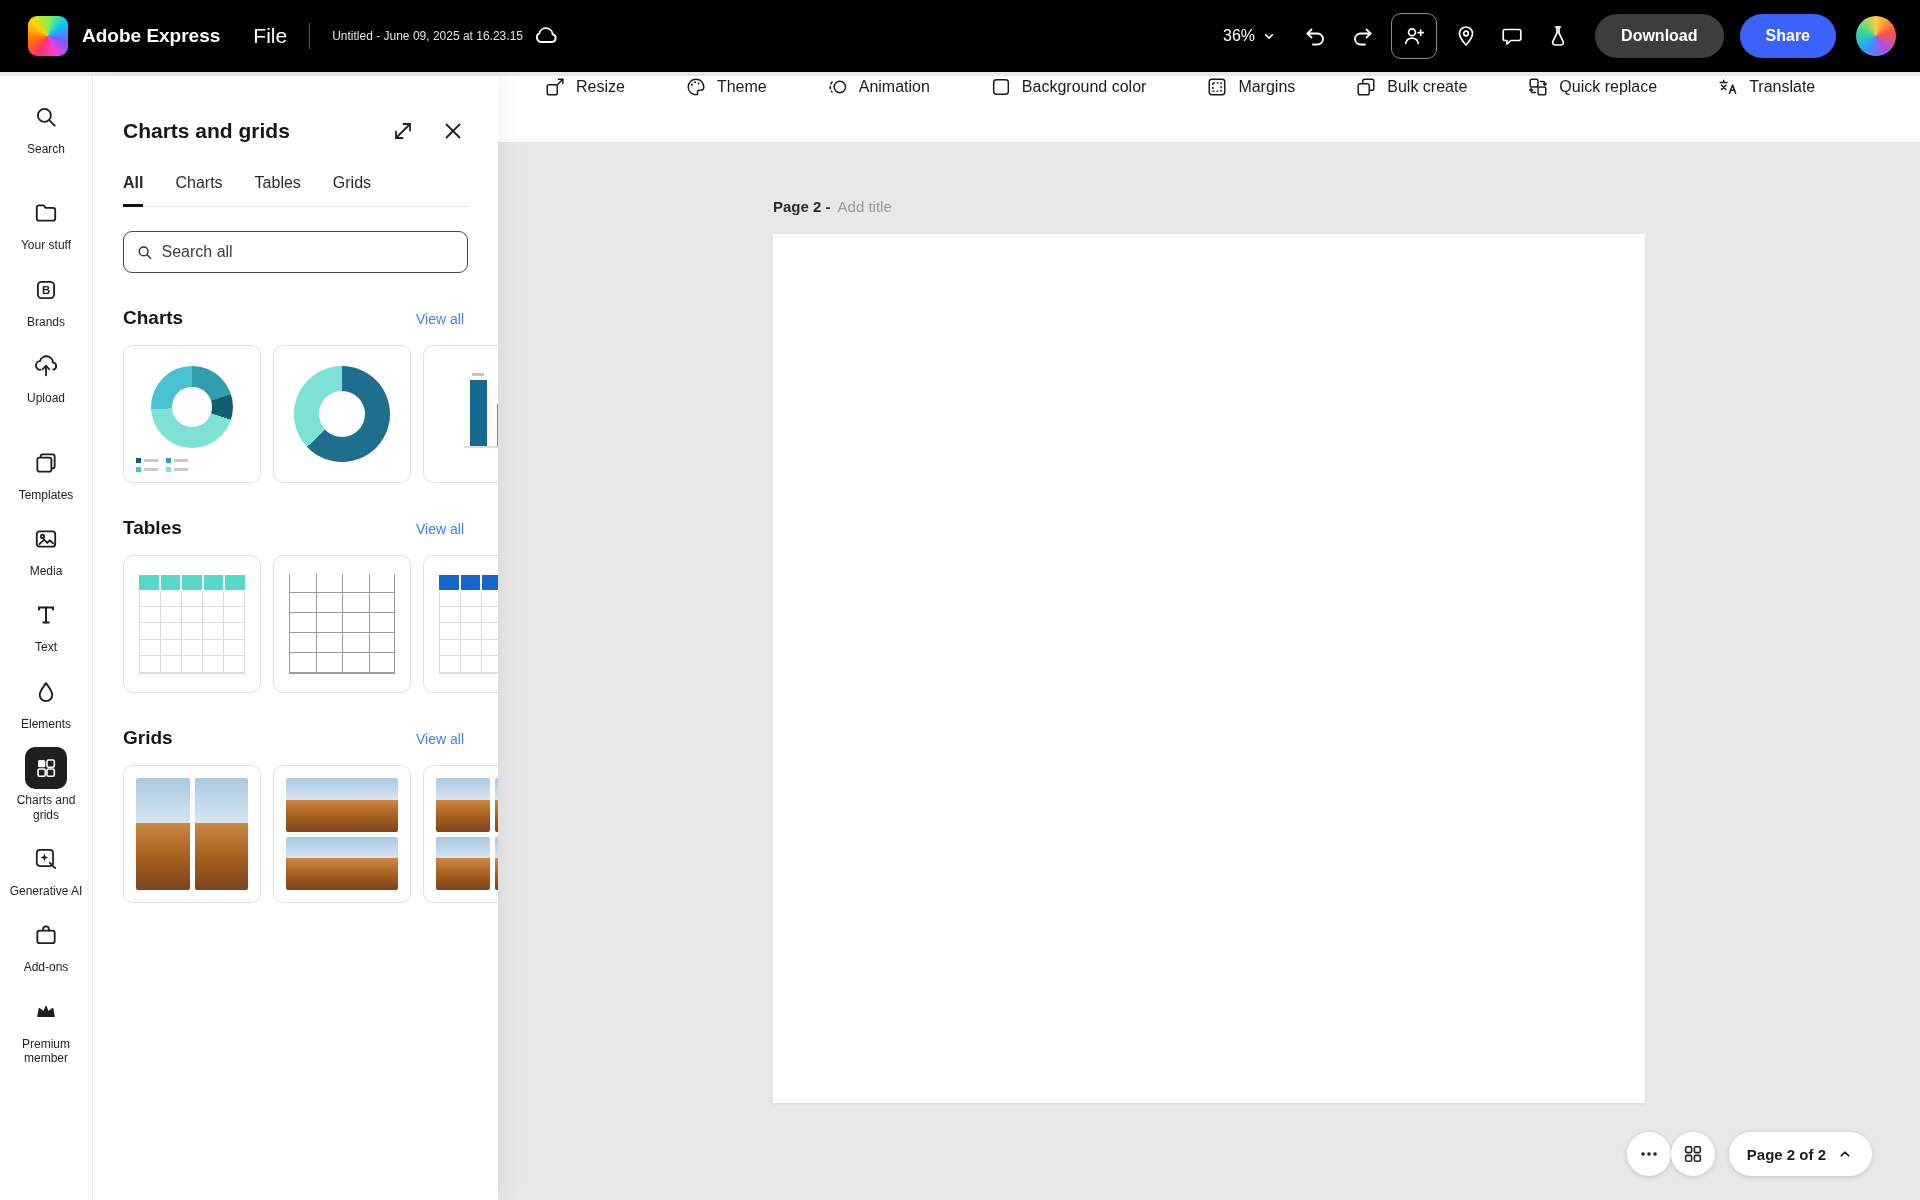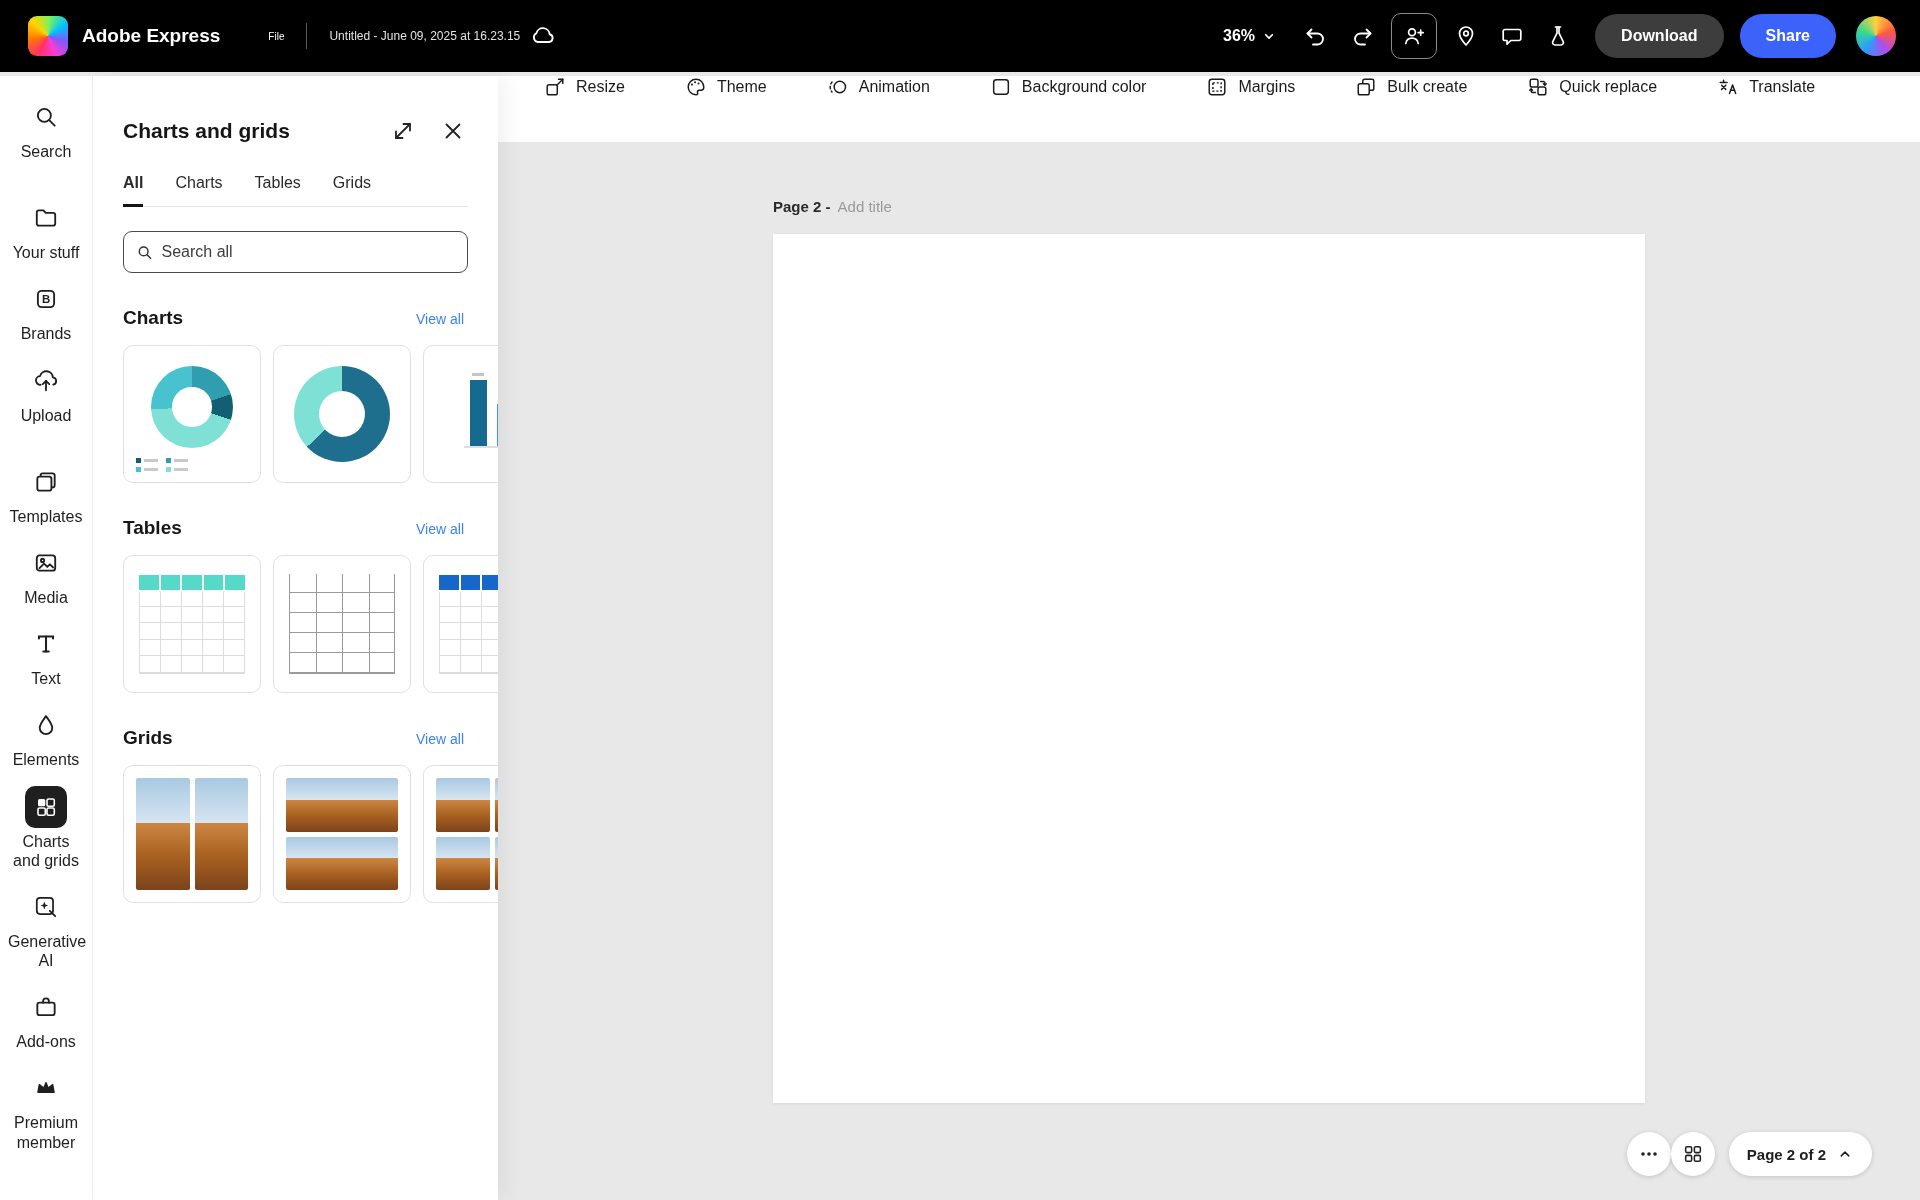--- a/index.html
+++ b/index.html
@@ -7,43 +7,43 @@
     font-family:"Liberation Sans","DejaVu Sans",sans-serif; background:#e9e8e8; color:#1f1f1f; }
   button { background:none; border:none; font:inherit; color:inherit; cursor:pointer; padding:0; }
   svg { display:block; }
 
   
   .topbar { position:absolute; top:0; left:0; width:1920px; height:72px; background:#000;
     display:flex; align-items:center; padding:0 24px 0 28px; color:#fff; z-index:60; }
   .logo { width:40px; height:40px; border-radius:9px; flex:0 0 auto;
     background:conic-gradient(from 210deg,#ff3366,#ff7a00,#ffd500,#7cf25d,#00c4ff,#7a5cff,#ff3bd4,#ff3366); }
   .app-name { font-size:19px; font-weight:bold; margin-left:14px; white-space:nowrap; }
-  .file-menu { font-size:10px; margin-left:48px; }
+  .file-menu { font-size:21px; margin-left:33px; }
   .tb-divider { width:1px; height:26px; background:#5a5a5a; margin:0 22px; }
   .doc-title { font-size:12px; color:#e3e3e3; white-space:nowrap; }
   .tb-spacer { flex:1; }
   .tb-icon-btn { width:46px; height:46px; display:flex; align-items:center; justify-content:center;
     color:#fff; border-radius:10px; flex:0 0 auto; }
   .boxed { border:1.5px solid #8a8a8a; }
-  .zoom-ctl { display:flex; align-items:center; gap:4px; font-size:16px; font-weight:700; margin-right:14px; }
+  .zoom-ctl { display:flex; align-items:center; gap:4px; font-size:16px; font-weight:400; margin-right:14px; }
   .pill-btn { height:44px; border-radius:22px; padding:0 26px; font-size:16px; font-weight:bold;
     display:flex; align-items:center; white-space:nowrap; }
   .download-btn { background:#3d3d3d; color:#fff; margin-left:14px; }
   .share-btn { background:#3b63fb; color:#fff; margin-left:16px; }
   .avatar { width:40px; height:40px; border-radius:50%; margin-left:20px; flex:0 0 auto;
     background:conic-gradient(#ffcf3f,#ff5a3c,#b14ceb,#2d9bff,#36d98f,#ffcf3f); }
 
   
   .rail { position:absolute; top:76px; left:0; width:92px; height:1124px; background:#fff; z-index:40;
     display:flex; flex-direction:column; align-items:center; padding-top:20px; }
   .rail-item { display:flex; flex-direction:column; align-items:center; margin-bottom:16px; width:88px; }
   .rail-item.gap-after { margin-bottom:36px; }
   .iconwrap { width:42px; height:42px; display:flex; align-items:center; justify-content:center; color:#1f1f1f; }
   .rail-item.selected .iconwrap { background:#1f1f1f; border-radius:10px; color:#fff; }
-  .rail-label { font-size:16px; color:#1f1f1f; text-align:center; line-height:1.2; margin-top:4px; max-width:76px; }
+  .rail-label { font-size:12px; color:#1f1f1f; text-align:center; line-height:1.2; margin-top:4px; max-width:76px; }
 
   
   .panel { position:absolute; top:76px; left:92px; width:406px; height:1124px; background:#fff; z-index:45;
     border-left:1px solid #ececec; box-shadow:8px 0 20px rgba(0,0,0,.05); padding-top:38px; overflow:hidden; }
   .panel-header { display:flex; align-items:center; padding:0 28px 0 30px; }
   .panel-title { flex:1; font-size:21px; font-weight:bold; color:#161616; }
   .panel-icon-btn { width:34px; height:34px; display:flex; align-items:center; justify-content:center;
     color:#222; margin-left:16px; }
   .panel-tabs { display:flex; gap:32px; margin:26px 30px 0; border-bottom:1px solid #e4e4e4; }
   .tab { font-size:16px; color:#2b2b2b; padding-bottom:12px; border-bottom:3px solid transparent; margin-bottom:-1px; }

